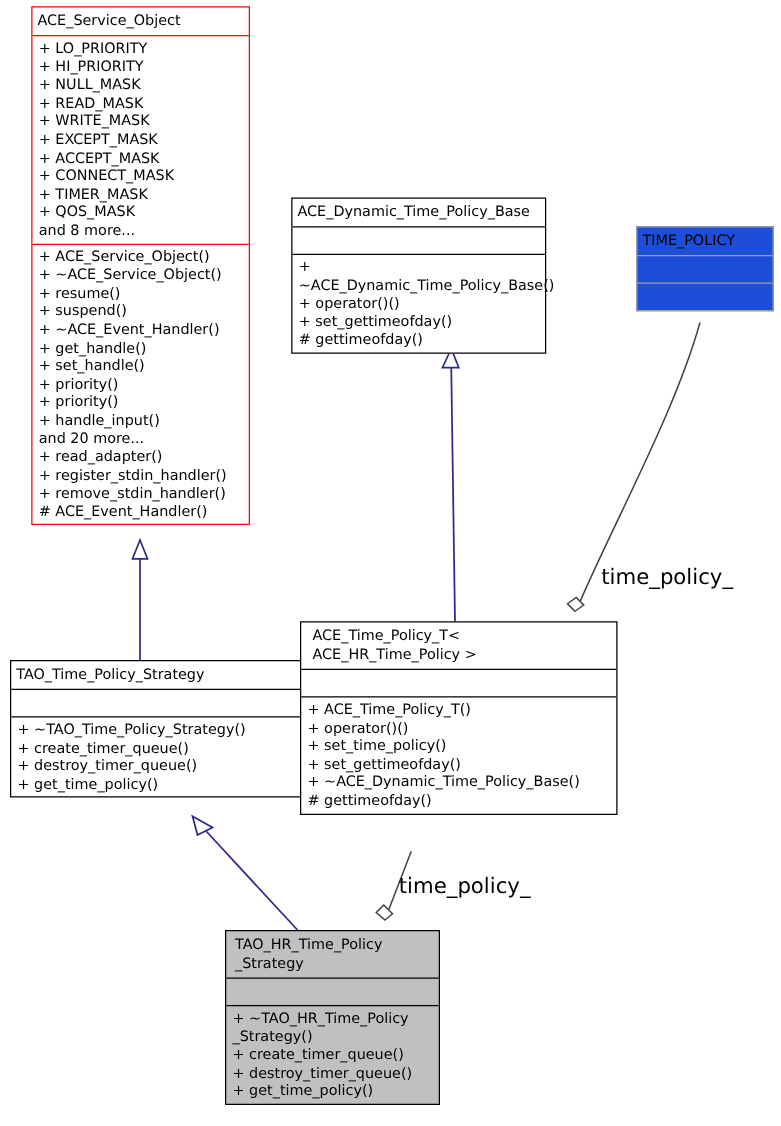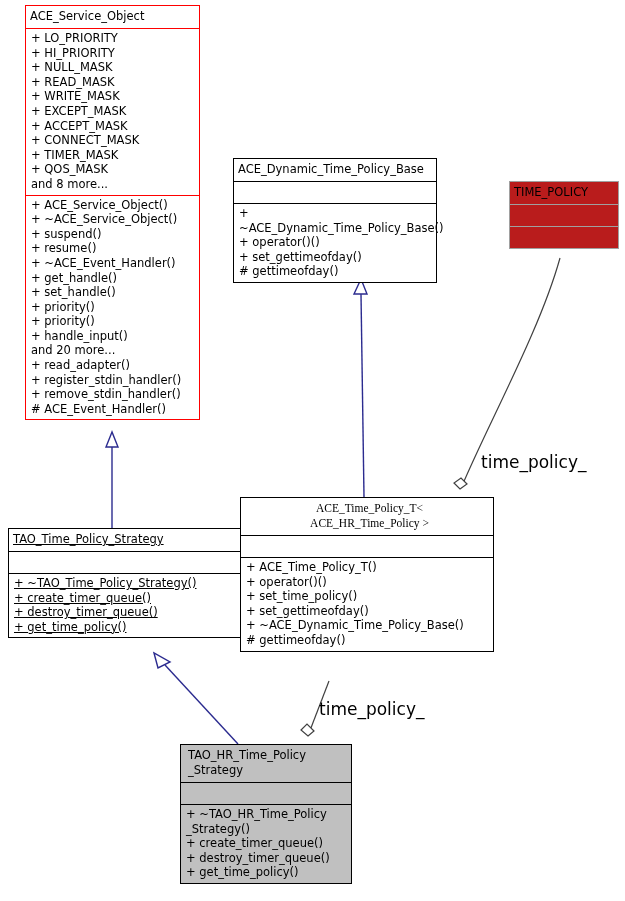--- a/index.html
+++ b/index.html
@@ -26,21 +26,21 @@
     pointer-events: none;
   }
   .node {
     position: absolute;
     box-sizing: border-box;
     background: #ffffff;
     border: 1px solid #000000;
     z-index: 2;
   }
   .node.red   { border-color: #ff0000; }
-  .node.gray  { border-color: #a0a0a0; background: #b91c1c; }
+  .node.gray  { border-color: #a0a0a0; background: #1d4ed8; }
   .node.shaded{ background: #c0c0c0; border-color: #000000; }
 
   .node-title {
     text-align: left;
     font-size: 11.5px;
     line-height: 15px;
     color: #000000;
     padding: 3px 4px 4px 4px;
     white-space: pre-line;
   }
@@ -122,22 +122,22 @@
       <div class="member">+ ACCEPT_MASK</div>
       <div class="member">+ CONNECT_MASK</div>
       <div class="member">+ TIMER_MASK</div>
       <div class="member">+ QOS_MASK</div>
       <div class="member">and 8 more...</div>
     </div>
     <div class="sep"></div>
     <div class="compartment">
       <div class="member">+ ACE_Service_Object()</div>
       <div class="member">+ ~ACE_Service_Object()</div>
+      <div class="member">+ resume()</div>
       <div class="member">+ suspend()</div>
-      <div class="member">+ resume()</div>
       <div class="member">+ ~ACE_Event_Handler()</div>
       <div class="member">+ get_handle()</div>
       <div class="member">+ set_handle()</div>
       <div class="member">+ priority()</div>
       <div class="member">+ priority()</div>
       <div class="member">+ handle_input()</div>
       <div class="member">and 20 more...</div>
       <div class="member">+ read_adapter()</div>
       <div class="member">+ register_stdin_handler()</div>
       <div class="member">+ remove_stdin_handler()</div>
@@ -159,35 +159,35 @@
   </div>
 
   <div class="node gray" style="left:509px; top:181px; width:110px;">
     <div class="node-title">TIME_POLICY</div>
     <div class="sep"></div>
     <div class="compartment empty"></div>
     <div class="sep"></div>
     <div class="compartment empty"></div>
   </div>
 
-  <div class="node" style="left:8px; top:528px; width:238px;text-decoration:underline;">
+  <div class="node" style="left:8px; top:528px; width:238px;">
     <div class="node-title">TAO_Time_Policy_Strategy</div>
     <div class="sep"></div>
     <div class="compartment empty"></div>
     <div class="sep"></div>
     <div class="compartment">
       <div class="member">+ ~TAO_Time_Policy_Strategy()</div>
       <div class="member">+ create_timer_queue()</div>
       <div class="member">+ destroy_timer_queue()</div>
       <div class="member">+ get_time_policy()</div>
     </div>
   </div>
 
   <div class="node" style="left:240px; top:497px; width:254px;">
-    <div class="node-title" style="text-align:center; padding-left:9px;font-family:Liberation Serif, serif;">ACE_Time_Policy_T&lt;
+    <div class="node-title" style="text-align:left; padding-left:9px;">ACE_Time_Policy_T&lt;
         ACE_HR_Time_Policy &gt;</div>
     <div class="sep"></div>
     <div class="compartment empty"></div>
     <div class="sep"></div>
     <div class="compartment">
       <div class="member">+ ACE_Time_Policy_T()</div>
       <div class="member">+ operator()()</div>
       <div class="member">+ set_time_policy()</div>
       <div class="member">+ set_gettimeofday()</div>
       <div class="member">+ ~ACE_Dynamic_Time_Policy_Base()</div>

